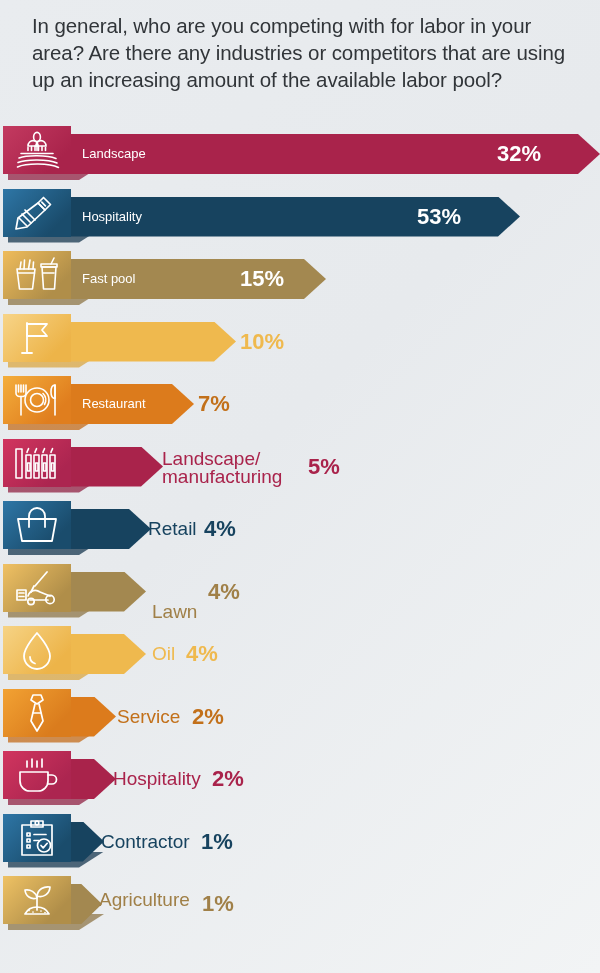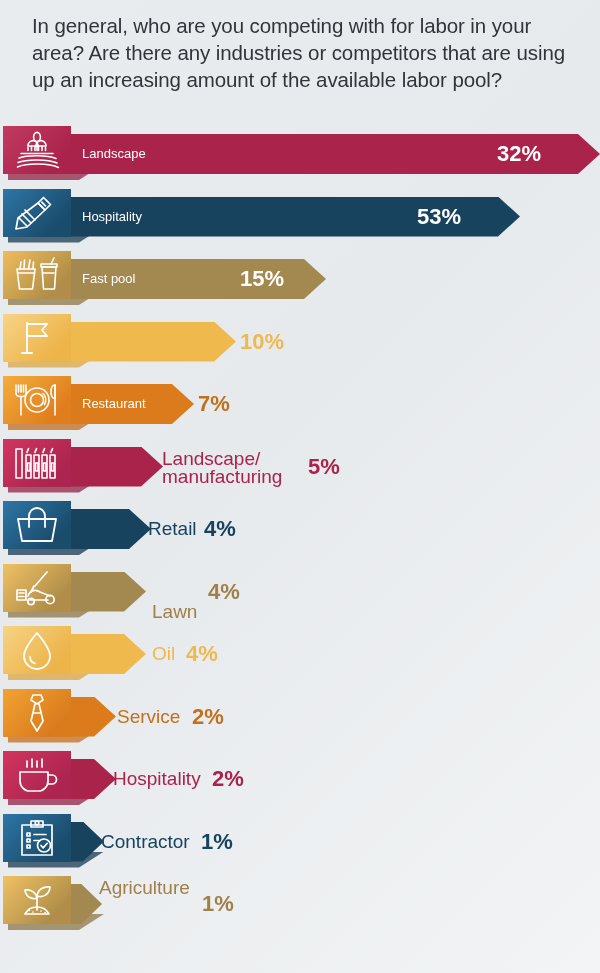--- a/index.html
+++ b/index.html
@@ -366,19 +366,19 @@
             <g fill="none" stroke="#fff" stroke-width="1.7" stroke-linejoin="round" stroke-linecap="round">
       <path d="M34 34V19"></path>
       <path d="M34 22c-1-6-7-9-12-8 .5 6 6 10 12 8z"></path>
       <path d="M34 20c1-7 7-10 13-9-.5 7-6.5 11-13 9z"></path>
       <path d="M22 38c2.5-5 7-7 12-7s9.5 2 12 7z"></path>
       <path d="M26 34.5h.01M30 36h.01M38 35h.01M42 36.5h.01"></path>
     </g>
           </svg>
     </div>
 
-    <div class="outlabel " style="left:99px; top:2px; color:#A08048;">Agriculture</div>
+    <div class="outlabel " style="left:99px; top:14px; color:#A08048;">Agriculture</div>
 
     <div class="outvalue" style="left:202px; top:15px; color:#A08048;">1%</div>
   </div>
     </div>
 
 </div>
 
 </body></html>

